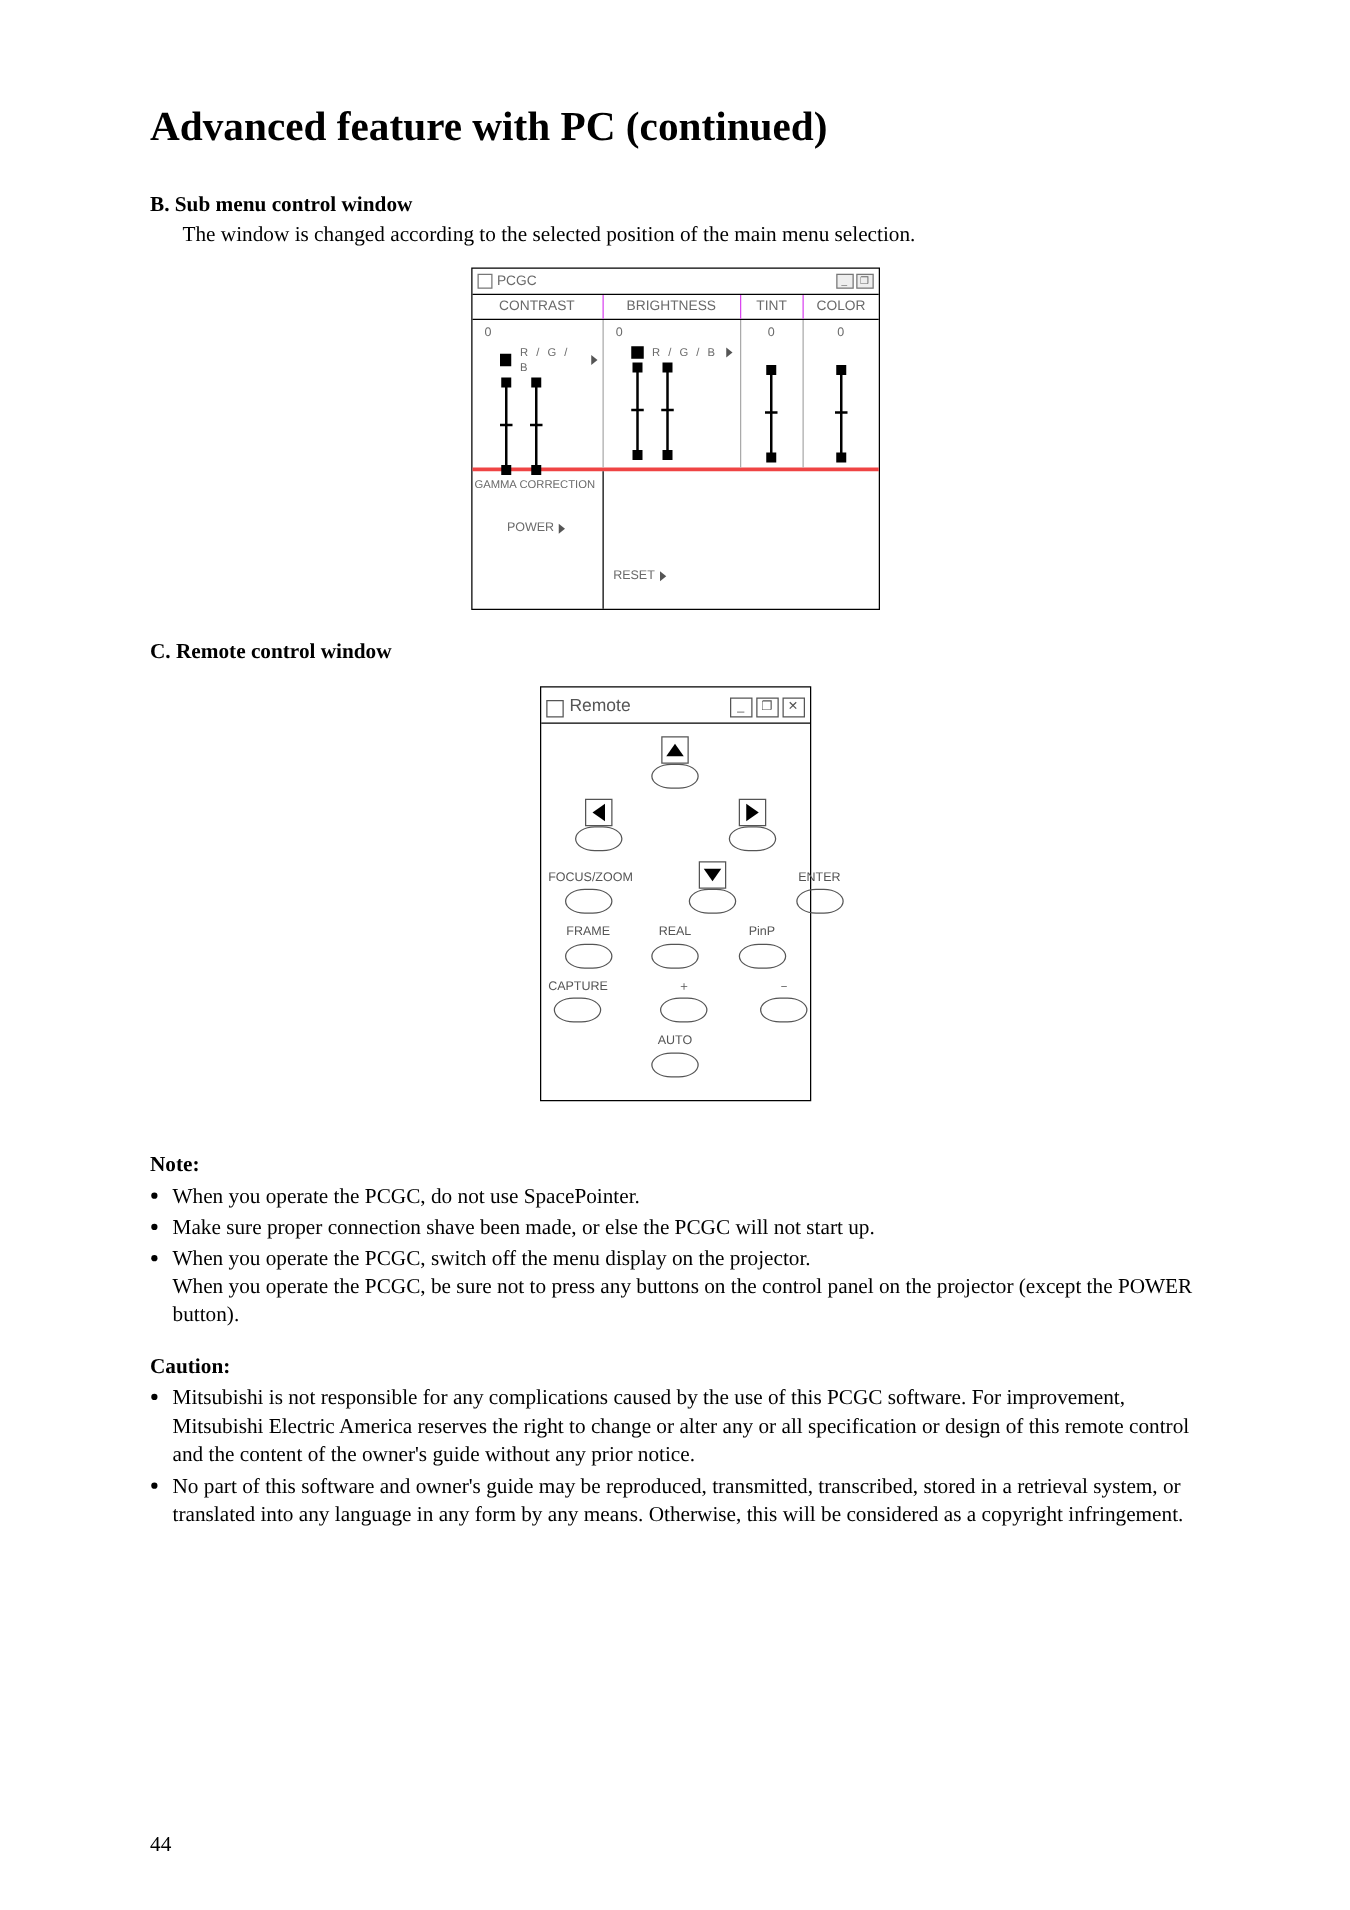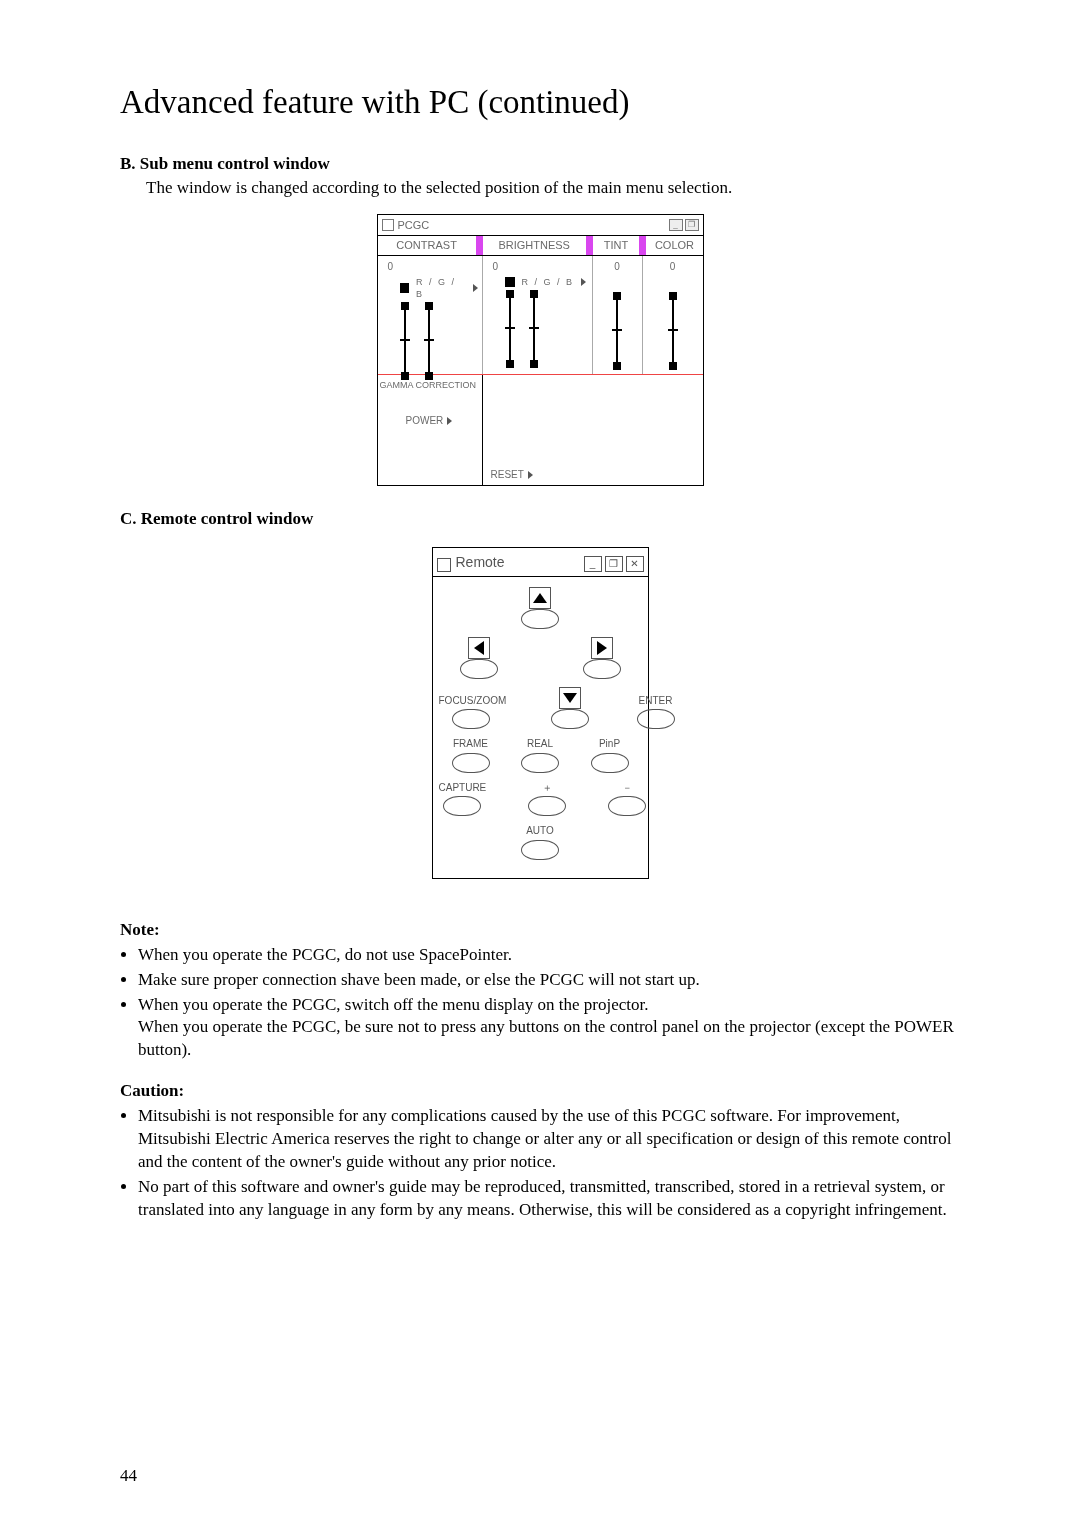--- a/index.html
+++ b/index.html
@@ -9,21 +9,21 @@
     margin: 0;
     padding: 80px 120px 60px 120px;
     box-sizing: border-box;
     background: #fff;
     color: #000;
     font-size: 17px;
     line-height: 1.35;
   }
   h1 {
     font-family: Georgia, serif;
-    font-weight: normal;
+    font-weight: bold;
     font-size: 33px;
     margin: 0 0 28px 0;
   }
   .sec-hdr {
     font-weight: bold;
     margin: 0 0 2px 0;
   }
   .para {
     margin: 0 0 14px 0;
   }
@@ -67,21 +67,21 @@
   .pcgc-titlebar .tb-btns { display: flex; gap: 2px; }
   .pcgc-titlebar .tb-btn {
     width: 12px; height: 10px; border: 1px solid #777; background: #eee;
     display: flex; align-items: center; justify-content: center; font-size: 8px;
   }
   .pcgc-row {
     display: flex;
     border-bottom: 1px solid #000;
   }
   .pcgc-row > div {
-    border-right: 7px solid #d946ef;
+    border-right: 1px solid #d946ef;
     text-align: center;
     padding: 2px 0;
   }
   .pcgc-row > div:last-child { border-right: none; }
   .col-contrast { width: 105px; }
   .col-bright { width: 110px; }
   .col-tint { width: 50px; }
   .col-color { width: 60px; }
   .pcgc-body {
     display: flex;
@@ -115,36 +115,36 @@
     content: ""; position: absolute; left: -3px; width: 8px; height: 8px; background: #000;
   }
   .slider::before { top: -4px; }
   .slider::after { bottom: -4px; }
   .slider .tick {
     position: absolute; top: 33px; left: -4px; width: 10px; height: 2px; background: #000;
   }
 
   .pcgc-bottom {
     display: flex;
-    border-top: 1px solid #ef4444;
+    border-top: 3px solid #ef4444;
     height: 110px;
   }
   .pcgc-bottom .left {
     width: 105px; border-right: 1px solid #000; box-sizing: border-box;
     padding: 0; font-size: 9px;
   }
   .pcgc-bottom .left .gamma { padding: 4px 2px; border-bottom: 1px solid transparent; }
   .pcgc-bottom .left .user {
     padding: 18px 0 0 28px; display: flex; align-items: center; gap: 4px; font-size: 10px;
   }
   .pcgc-bottom .right {
     flex: 1; position: relative;
   }
   .pcgc-bottom .reset {
-    position: absolute; left: 8px; bottom: 4px; display: flex; align-items: center; gap: 4px; font-size: 10px;
+    position: absolute; left: 8px; bottom: 20px; display: flex; align-items: center; gap: 4px; font-size: 10px;
   }
 
   
   .remote-window {
     width: 215px;
     margin: 16px auto 40px auto;
     border: 1px solid #000;
     font-family: Arial, Helvetica, sans-serif;
     font-size: 11px;
     color: #555;

